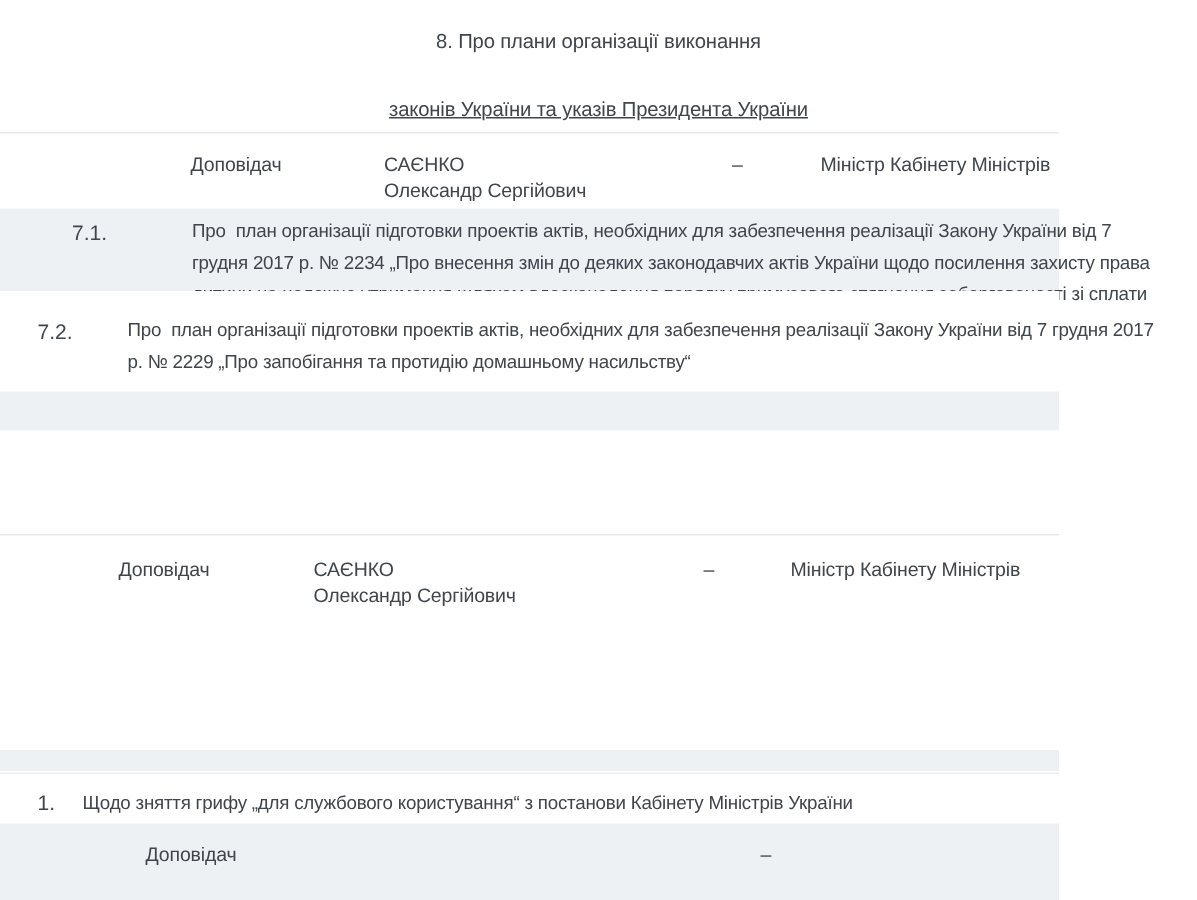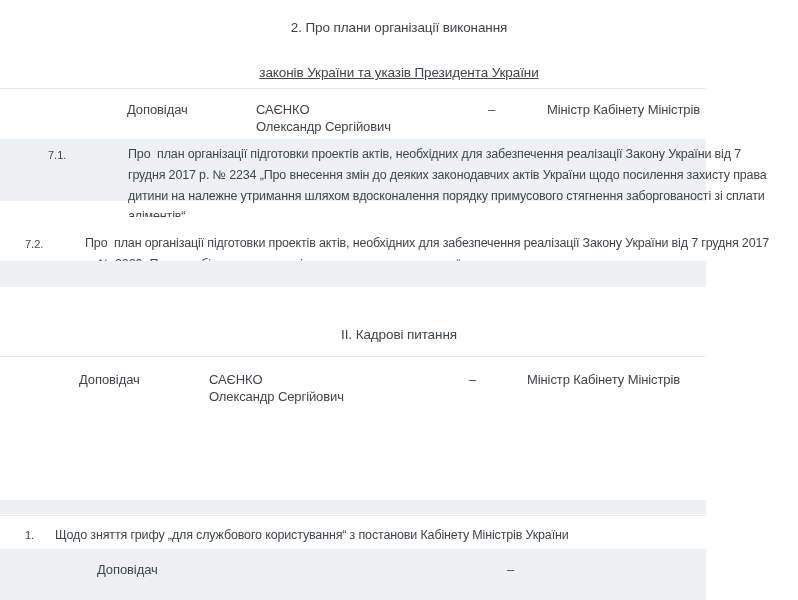--- a/index.html
+++ b/index.html
@@ -24,62 +24,61 @@
     color: #3e454c; text-decoration: underline; cursor: pointer;
   }
 
   .row { position: absolute; left: 0; width: 706px; box-sizing: border-box; }
   .row.gray { background: #eef1f4; }
   .row.white { background: #ffffff; }
 
   .cell { position: absolute; font-size: 13px; line-height: 17px; letter-spacing: -0.1px; white-space: nowrap; }
   .name-block span { display: block; }
 
-  .item-num { position: absolute; font-size: 11px; line-height: 20px; }
+  .item-num { position: absolute; font-size: 14px; line-height: 20px; }
   .item-text {
     position: absolute; font-size: 12.5px; line-height: 20.8px;
     letter-spacing: -0.15px; white-space: pre-wrap;
   }
 
   .bt-light { border-top: 1px solid #e7e9ea; }
   .bt-lighter { border-top: 1px solid #ededee; }
 </style>
 </head>
 <body>
 
 <div class="page">
 
-  <div class="center-title" style="top:20px;">2. Про плани організації виконання</div>
+  <div class="center-title" style="top:20px;">8. Про плани організації виконання</div>
   <div class="center-title" style="top:65px;">
     <span class="underlined">законів України та указів Президента України</span>
   </div>
 
   <div class="row white bt-light" style="top:88px; height:51px;">
     <div class="cell" style="left:127px; top:12px;">Доповідач</div>
     <div class="cell name-block" style="left:256px; top:12px;">
       <span>САЄНКО</span>
       <span>Олександр Сергійович</span>
     </div>
     <div class="cell" style="left:488px; top:12px;">–</div>
     <div class="cell" style="left:547px; top:12px;">Міністр Кабінету Міністрів</div>
   </div>
 
   <div class="row gray" style="top:139px; height:62px;">
     <div class="item-num" style="left:48px; top:6px;">7.1.</div>
     <div class="item-text" style="left:128px; top:5px; width:645px;">Про  план організації підготовки проектів актів, необхідних для забезпечення реалізації Закону України від 7 грудня 2017 р. № 2234 „Про внесення змін до деяких законодавчих актів України щодо посилення захисту права дитини на належне утримання шляхом вдосконалення порядку примусового стягнення заборгованості зі сплати аліментів“</div>
   </div>
 
-  <div class="row white" style="top:217px; height:57px;">
+  <div class="row white" style="top:194px; height:57px;">
     <div class="item-num" style="left:25px; top:17px;">7.2.</div>
     <div class="item-text" style="left:85px; top:16px; width:688px;">Про  план організації підготовки проектів актів, необхідних для забезпечення реалізації Закону України від 7 грудня 2017 р. № 2229 „Про запобігання та протидію домашньому насильству“</div>
   </div>
 
   <div class="row gray" style="top:261px; height:26px;"></div>
 
-  <div class="center-title" style="top:327px;">II. Кадрові питання</div>
 
   <div class="row white bt-light" style="top:356px; height:58px;">
     <div class="cell" style="left:79px; top:14px;">Доповідач</div>
     <div class="cell name-block" style="left:209px; top:14px;">
       <span>САЄНКО</span>
       <span>Олександр Сергійович</span>
     </div>
     <div class="cell" style="left:469px; top:14px;">–</div>
     <div class="cell" style="left:527px; top:14px;">Міністр Кабінету Міністрів</div>
   </div>

